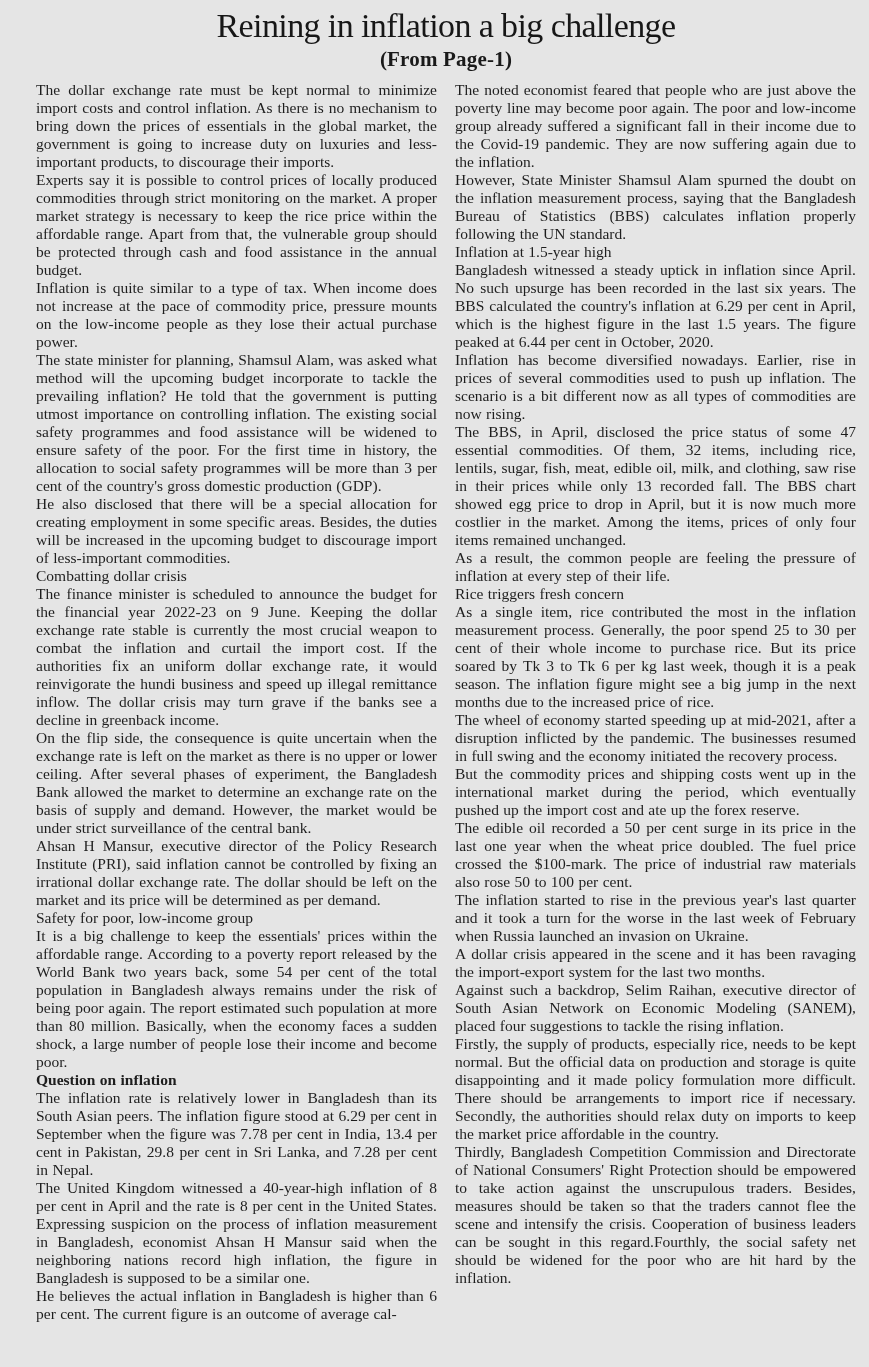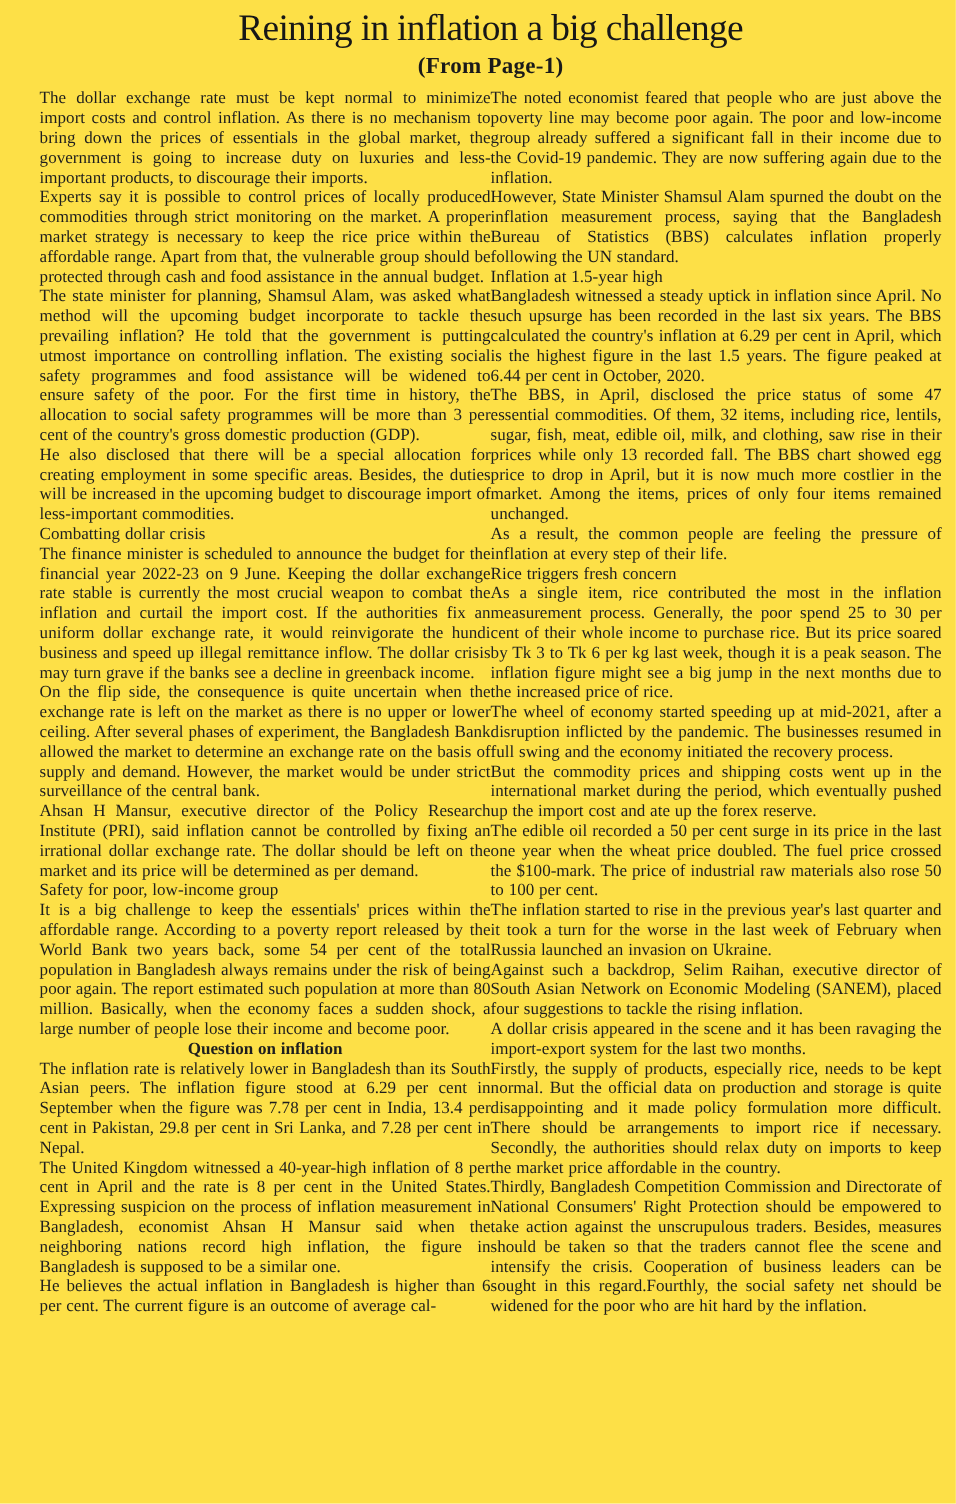--- a/index.html
+++ b/index.html
@@ -6,21 +6,21 @@
     margin: 0;
     padding: 0;
     background: #ffffff;
   }
   .page {
     position: relative;
     width: 869px;
     height: 1367px;
     margin: 0 auto;
     box-sizing: border-box;
-    background: #fde047;
+    background: #e5e5e5;
     color: #1e1e1e;
     font-family: "Liberation Serif", serif;
     padding: 4px 13px 6px 36px;
     overflow: hidden;
   }
   .headline {
     text-align: center;
     font-family: "Liberation Serif", serif;
     font-weight: 500;
     font-size: 34px;
@@ -32,20 +32,21 @@
   .fromline {
     text-align: center;
     font-weight: bold;
     font-size: 21px;
     letter-spacing: 0.2px;
     margin: 2px 0 9px 0;
     color: #1a1a1a;
   }
   .cols {
     display: flex;
+    gap: 18px;
     align-items: flex-start;
   }
   .col {
     flex: 1 1 0;
     min-width: 0;
     text-align: justify;
     font-size: 15.5px;
     line-height: 18px;
     word-spacing: 0.5px;
   }
@@ -54,58 +55,59 @@
     padding: 0;
     font-size: 15.5px;
     line-height: 18px;
   }
   .col h3 {
     font-weight: normal;
     text-align: left;
   }
   .col h3.bold {
     font-weight: bold;
-    text-align: center;
   }
 </style>
 </head>
 <body>
 
 <div class="page">
   <h1 class="headline">Reining in inflation a big challenge</h1>
   <div class="fromline">(From Page-1)</div>
   <div class="cols">
     <div class="col">
         <p>The dollar exchange rate must be kept normal to minimize import costs and control inflation. As there is no mechanism to bring down the prices of essentials in the global market, the government is going to increase duty on luxuries and less-important products, to discourage their imports.</p>
         <p>Experts say it is possible to control prices of locally produced commodities through strict monitoring on the market. A proper market strategy is necessary to keep the rice price within the affordable range. Apart from that, the vulnerable group should be protected through cash and food assistance in the annual budget.</p>
+        <p>Inflation is quite similar to a type of tax. When income does not increase at the pace of commodity price, pressure mounts on the low-income people as they lose their actual purchase power.</p>
         <p>The state minister for planning, Shamsul Alam, was asked what method will the upcoming budget incorporate to tackle the prevailing inflation? He told that the government is putting utmost importance on controlling inflation. The existing social safety programmes and food assistance will be widened to ensure safety of the poor. For the first time in history, the allocation to social safety programmes will be more than 3 per cent of the country's gross domestic production (GDP).</p>
         <p>He also disclosed that there will be a special allocation for creating employment in some specific areas. Besides, the duties will be increased in the upcoming budget to discourage import of less-important commodities.</p>
         <h3>Combatting dollar crisis</h3>
         <p>The finance minister is scheduled to announce the budget for the financial year 2022-23 on 9 June. Keeping the dollar exchange rate stable is currently the most crucial weapon to combat the inflation and curtail the import cost. If the authorities fix an uniform dollar exchange rate, it would reinvigorate the hundi business and speed up illegal remittance inflow. The dollar crisis may turn grave if the banks see a decline in greenback income.</p>
         <p>On the flip side, the consequence is quite uncertain when the exchange rate is left on the market as there is no upper or lower ceiling. After several phases of experiment, the Bangladesh Bank allowed the market to determine an exchange rate on the basis of supply and demand. However, the market would be under strict surveillance of the central bank.</p>
         <p>Ahsan H Mansur, executive director of the Policy Research Institute (PRI), said inflation cannot be controlled by fixing an irrational dollar exchange rate. The dollar should be left on the market and its price will be determined as per demand.</p>
         <h3>Safety for poor, low-income group</h3>
         <p>It is a big challenge to keep the essentials' prices within the affordable range. According to a poverty report released by the World Bank two years back, some 54 per cent of the total population in Bangladesh always remains under the risk of being poor again. The report estimated such population at more than 80 million. Basically, when the economy faces a sudden shock, a large number of people lose their income and become poor.</p>
         <h3 class="bold">Question on inflation</h3>
         <p>The inflation rate is relatively lower in Bangladesh than its South Asian peers. The inflation figure stood at 6.29 per cent in September when the figure was 7.78 per cent in India, 13.4 per cent in Pakistan, 29.8 per cent in Sri Lanka, and 7.28 per cent in Nepal.</p>
         <p>The United Kingdom witnessed a 40-year-high inflation of 8 per cent in April and the rate is 8 per cent in the United States. Expressing suspicion on the process of inflation measurement in Bangladesh, economist Ahsan H Mansur said when the neighboring nations record high inflation, the figure in Bangladesh is supposed to be a similar one.</p>
         <p>He believes the actual inflation in Bangladesh is higher than 6 per cent. The current figure is an outcome of average cal-</p>
       </div>
     <div class="col">
         <p>The noted economist feared that people who are just above the poverty line may become poor again. The poor and low-income group already suffered a significant fall in their income due to the Covid-19 pandemic. They are now suffering again due to the inflation.</p>
         <p>However, State Minister Shamsul Alam spurned the doubt on the inflation measurement process, saying that the Bangladesh Bureau of Statistics (BBS) calculates inflation properly following the UN standard.</p>
         <h3>Inflation at 1.5-year high</h3>
         <p>Bangladesh witnessed a steady uptick in inflation since April. No such upsurge has been recorded in the last six years. The BBS calculated the country's inflation at 6.29 per cent in April, which is the highest figure in the last 1.5 years. The figure peaked at 6.44 per cent in October, 2020.</p>
+        <p>Inflation has become diversified nowadays. Earlier, rise in prices of several commodities used to push up inflation. The scenario is a bit different now as all types of commodities are now rising.</p>
         <p>The BBS, in April, disclosed the price status of some 47 essential commodities. Of them, 32 items, including rice, lentils, sugar, fish, meat, edible oil, milk, and clothing, saw rise in their prices while only 13 recorded fall. The BBS chart showed egg price to drop in April, but it is now much more costlier in the market. Among the items, prices of only four items remained unchanged.</p>
         <p>As a result, the common people are feeling the pressure of inflation at every step of their life.</p>
         <h3>Rice triggers fresh concern</h3>
         <p>As a single item, rice contributed the most in the inflation measurement process. Generally, the poor spend 25 to 30 per cent of their whole income to purchase rice. But its price soared by Tk 3 to Tk 6 per kg last week, though it is a peak season. The inflation figure might see a big jump in the next months due to the increased price of rice.</p>
         <p>The wheel of economy started speeding up at mid-2021, after a disruption inflicted by the pandemic. The businesses resumed in full swing and the economy initiated the recovery process.</p>
         <p>But the commodity prices and shipping costs went up in the international market during the period, which eventually pushed up the import cost and ate up the forex reserve.</p>
         <p>The edible oil recorded a 50 per cent surge in its price in the last one year when the wheat price doubled. The fuel price crossed the $100-mark. The price of industrial raw materials also rose 50 to 100 per cent.</p>
         <p>The inflation started to rise in the previous year's last quarter and it took a turn for the worse in the last week of February when Russia launched an invasion on Ukraine.</p>
+        <p>A dollar crisis appeared in the scene and it has been ravaging the import-export system for the last two months.</p>
         <p>Against such a backdrop, Selim Raihan, executive director of South Asian Network on Economic Modeling (SANEM), placed four suggestions to tackle the rising inflation.</p>
-        <p>A dollar crisis appeared in the scene and it has been ravaging the import-export system for the last two months.</p>
         <p>Firstly, the supply of products, especially rice, needs to be kept normal. But the official data on production and storage is quite disappointing and it made policy formulation more difficult. There should be arrangements to import rice if necessary. Secondly, the authorities should relax duty on imports to keep the market price affordable in the country.</p>
         <p>Thirdly, Bangladesh Competition Commission and Directorate of National Consumers' Right Protection should be empowered to take action against the unscrupulous traders. Besides, measures should be taken so that the traders cannot flee the scene and intensify the crisis. Cooperation of business leaders can be sought in this regard.Fourthly, the social safety net should be widened for the poor who are hit hard by the inflation.</p>
       </div>
   </div>
 </div>
 
 </body></html>

